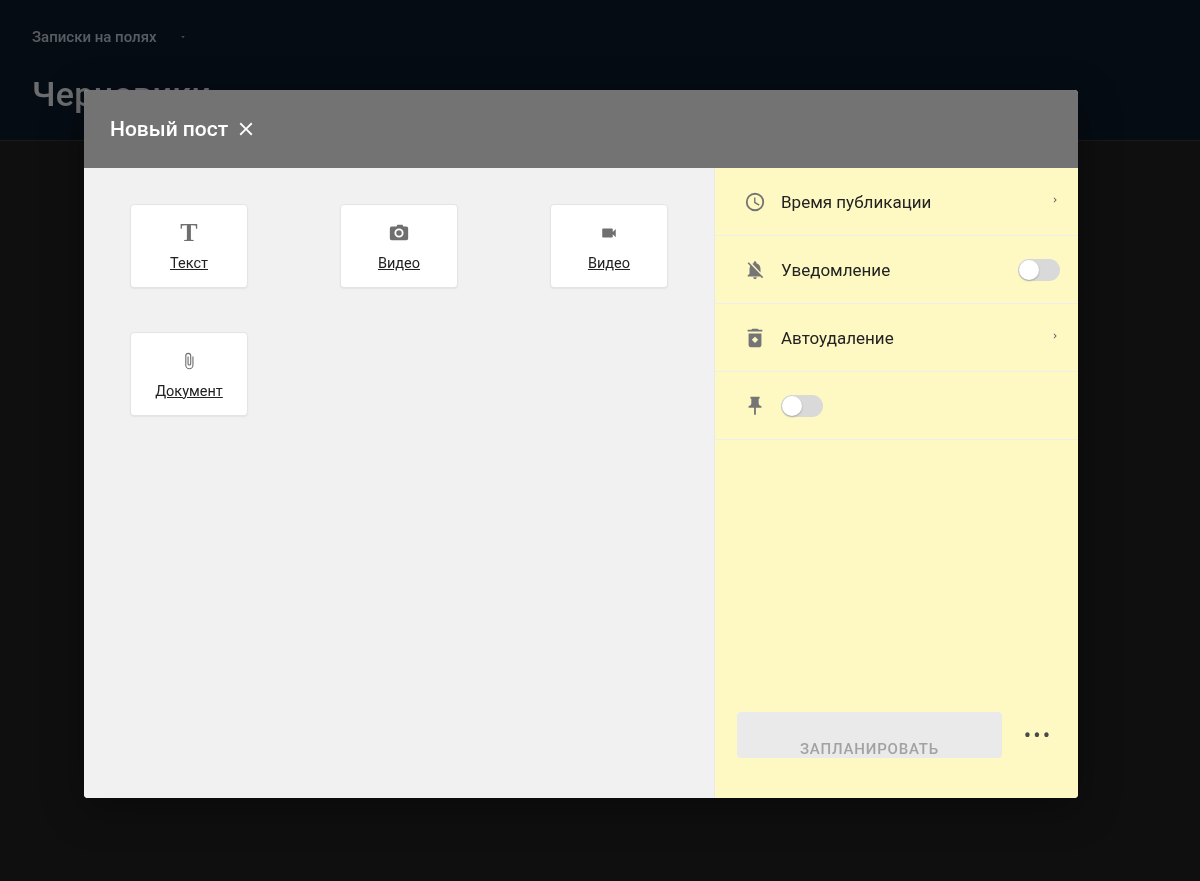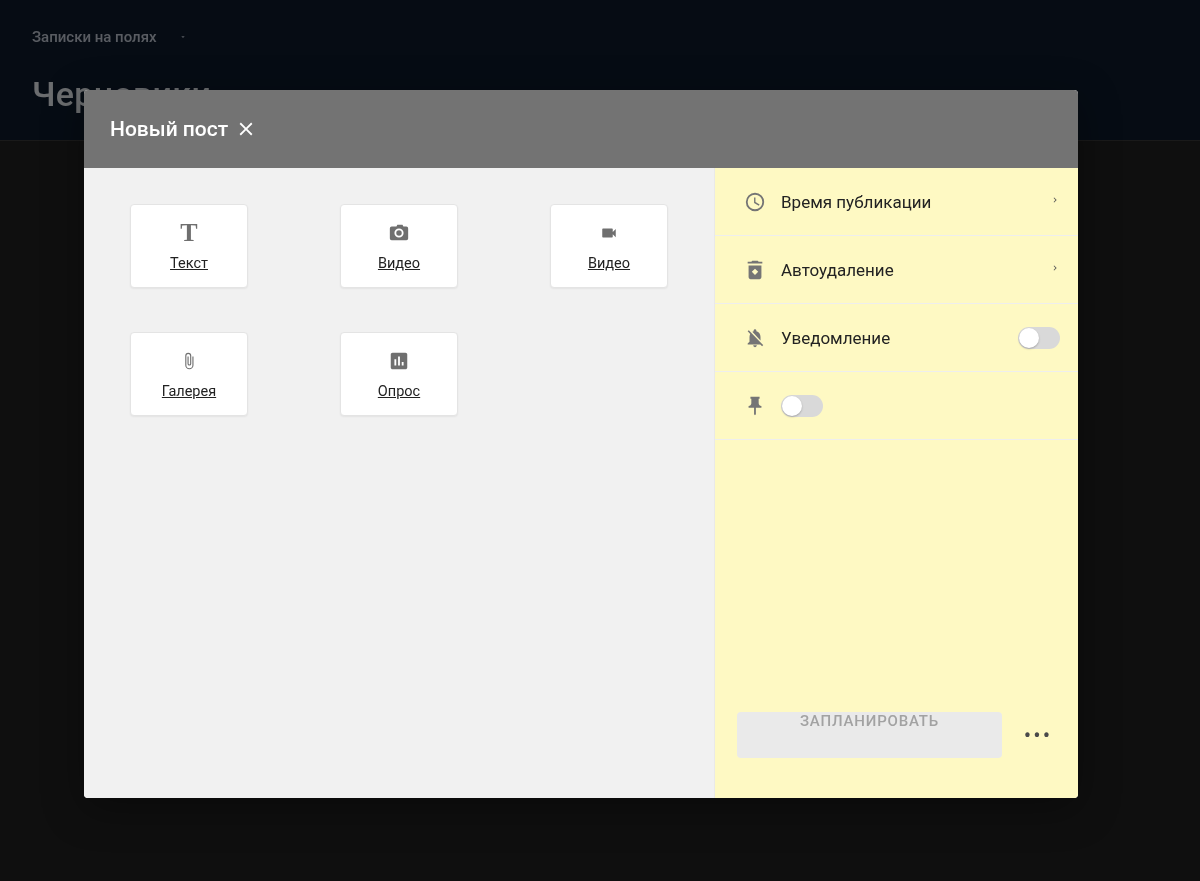--- a/index.html
+++ b/index.html
@@ -41,21 +41,21 @@
   .setting-row { display: flex; align-items: center; height: 68px; padding: 0 18px 0 22px; border-bottom: 1px solid #eee; }
   .setting-row:last-of-type { border-bottom: 1px solid #eee; }
   .setting-row .row-icon { width: 36px; display: flex; align-items: center; justify-content: center; margin-right: 8px; }
   .setting-row .row-icon svg { fill: #757575; width: 22px; height: 22px; }
   .setting-row .row-label { flex: 1; font-size: 17px; color: #222; }
   .setting-row .row-arrow svg { fill: #555; width: 10px; height: 16px; }
   .toggle { width: 42px; height: 22px; background: #d9d9d9; border-radius: 11px; position: relative; }
   .toggle .knob { position: absolute; top: 1px; left: 1px; width: 20px; height: 20px; border-radius: 50%; background: #fff; box-shadow: 0 1px 2px rgba(0,0,0,.25); }
 
   .right-bottom { margin-top: auto; padding: 36px 22px 40px 22px; display: flex; align-items: center; gap: 18px; }
-  .schedule-btn { flex: 1; height: 46px; border-radius: 4px; background: #eaeaea; color: #a2a2a2; font-size: 15px; font-weight: 500; letter-spacing: .8px; display: flex; align-items: flex-start; justify-content: center; cursor: default; }
+  .schedule-btn { flex: 1; height: 46px; border-radius: 4px; background: #eaeaea; color: #a2a2a2; font-size: 15px; font-weight: 500; letter-spacing: .8px; display: flex; align-items: flex-end; justify-content: center; cursor: default; }
   .more-btn { width: 36px; height: 36px; display: flex; align-items: center; justify-content: center; cursor: pointer; color: #4a4a4a; font-size: 22px; letter-spacing: 2px; }
 </style>
 </head>
 <body>
 
 <div class="page-bg">
   <div class="page-topstrip">
     <div class="page-nav">
       <span>Записки на полях</span>
       <svg width="12" height="8" viewBox="0 0 24 24">
@@ -103,29 +103,21 @@
               </svg>
           </div>
           <span class="tile-label">Видео</span>
         </div>
         <div class="tile">
           <div class="ico">
             <svg width="18" height="24" viewBox="0 0 24 24">
                 <path d="M16.5 6v11.5a4 4 0 01-8 0V5a2.5 2.5 0 015 0v10.5a1 1 0 01-2 0V6H10v9.5a2.5 2.5 0 005 0V5a4 4 0 00-8 0v12.5a5.5 5.5 0 0011 0V6h-1.5z"></path>
               </svg>
           </div>
-          <span class="tile-label">Галерея</span>
-        </div>
-        <div class="tile">
-          <div class="ico">
-            <svg width="22" height="22" viewBox="0 0 24 24">
-                <path d="M19 3H5c-1.1 0-2 .9-2 2v14c0 1.1.9 2 2 2h14c1.1 0 2-.9 2-2V5c0-1.1-.9-2-2-2zM9 17H7v-7h2v7zm4 0h-2V7h2v10zm4 0h-2v-4h2v4z"></path>
-              </svg>
-          </div>
-          <span class="tile-label">Опрос</span>
+          <span class="tile-label">Документ</span>
         </div>
       </div>
     </div>
 
     <div class="right-panel">
       <div class="setting-row">
         <div class="row-icon">
           <svg viewBox="0 0 24 24">
               <path d="M12 2a10 10 0 100 20 10 10 0 000-20zm0 18a8 8 0 110-16 8 8 0 010 16zm.5-13H11v6l5.2 3.1.8-1.3-4.5-2.7V7z"></path>
             </svg>
@@ -133,40 +125,40 @@
         <span class="row-label">Время публикации</span>
         <span class="row-arrow">
           <svg viewBox="0 0 24 24">
               <path d="M8.59 16.59 13.17 12 8.59 7.41 10 6l6 6-6 6z"></path>
             </svg>
         </span>
       </div>
       <div class="setting-row">
         <div class="row-icon">
           <svg viewBox="0 0 24 24">
+              <path d="M20 18.69 7.84 6.14 5.27 3.49 4 4.76l2.8 2.8v.01c-.52.99-.8 2.16-.8 3.42v5l-2 2v1h13.73l2 2L21 19.72l-1-1.03zM12 22c1.11 0 2-.89 2-2h-4a2 2 0 002 2zm6-7.32V11c0-3.08-1.64-5.64-4.5-6.32V4c0-.83-.67-1.5-1.5-1.5s-1.5.67-1.5 1.5v.68c-.15.03-.29.08-.42.12-.1.03-.2.07-.3.11h-.01c-.01 0-.01 0-.02.01-.23.09-.46.2-.68.31 0 0-.01 0-.01.01L18 14.68z"></path>
+            </svg>
+        </div>
+        <span class="row-label">Уведомление</span>
+        <div class="toggle">
+            <div class="knob"></div>
+          </div>
+      </div>
+      <div class="setting-row">
+        <div class="row-icon">
+          <svg viewBox="0 0 24 24">
               <path d="M15 2H9l-1 1H4v2h16V3h-4l-1-1zM5 7v13a2 2 0 002 2h10a2 2 0 002-2V7H5zm7 3.5 3.5 3.5-3.5 3.5-3.5-3.5L12 10.5z"></path>
             </svg>
         </div>
         <span class="row-label">Автоудаление</span>
         <span class="row-arrow">
           <svg viewBox="0 0 24 24">
               <path d="M8.59 16.59 13.17 12 8.59 7.41 10 6l6 6-6 6z"></path>
             </svg>
         </span>
-      </div>
-      <div class="setting-row">
-        <div class="row-icon">
-          <svg viewBox="0 0 24 24">
-              <path d="M20 18.69 7.84 6.14 5.27 3.49 4 4.76l2.8 2.8v.01c-.52.99-.8 2.16-.8 3.42v5l-2 2v1h13.73l2 2L21 19.72l-1-1.03zM12 22c1.11 0 2-.89 2-2h-4a2 2 0 002 2zm6-7.32V11c0-3.08-1.64-5.64-4.5-6.32V4c0-.83-.67-1.5-1.5-1.5s-1.5.67-1.5 1.5v.68c-.15.03-.29.08-.42.12-.1.03-.2.07-.3.11h-.01c-.01 0-.01 0-.02.01-.23.09-.46.2-.68.31 0 0-.01 0-.01.01L18 14.68z"></path>
-            </svg>
-        </div>
-        <span class="row-label">Уведомление</span>
-        <div class="toggle">
-            <div class="knob"></div>
-          </div>
       </div>
       <div class="setting-row">
         <div class="row-icon">
           <svg viewBox="0 0 24 24">
               <path d="M16 9V4h1V2H7v2h1v5c0 1.66-1.34 3-3 3v2h5.97v7l1 1 1-1v-7H19v-2c-1.66 0-3-1.34-3-3z"></path>
             </svg>
         </div>
         <div class="toggle">
             <div class="knob"></div>
           </div>

